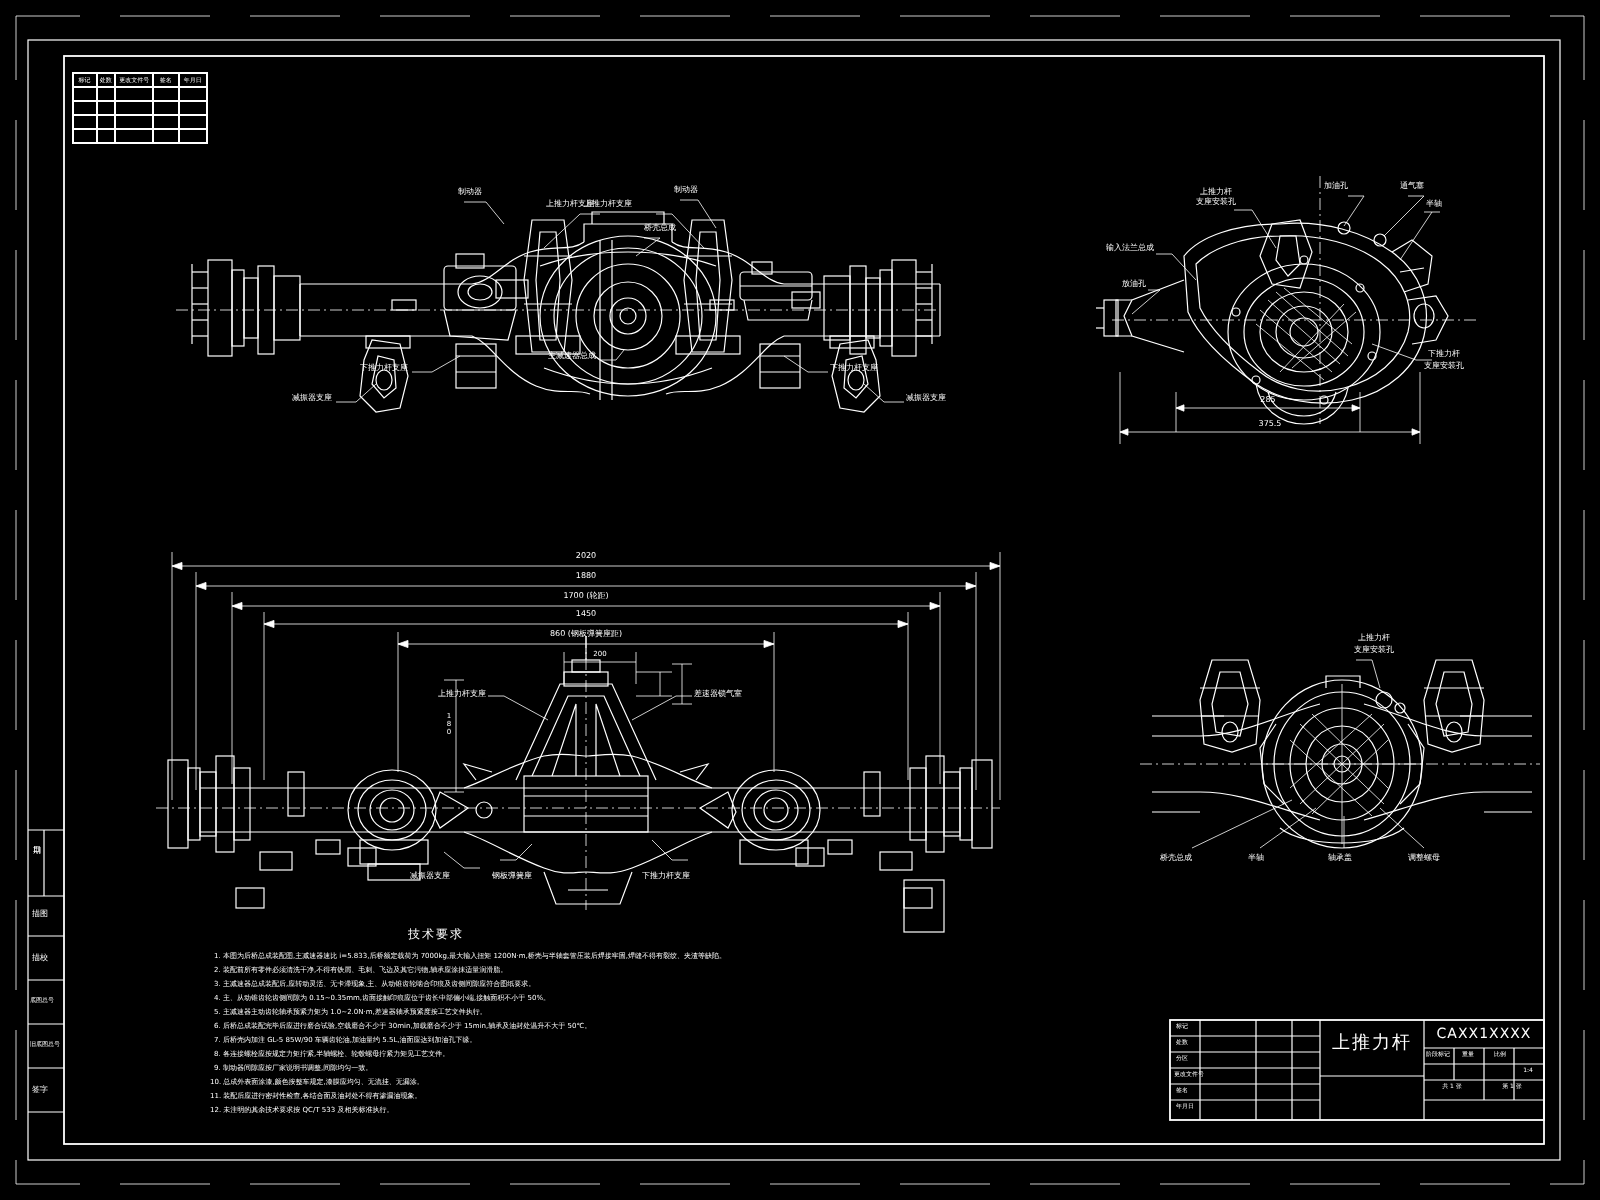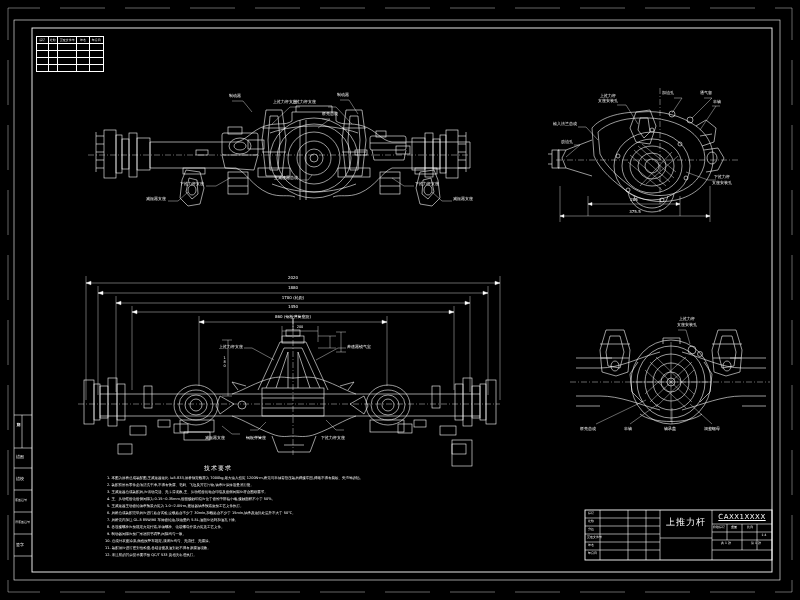--- a/index.html
+++ b/index.html
@@ -4,21 +4,21 @@
 <style>
   html,body{margin:0;padding:0;background:#000;}
   body{width:800px;height:600px;overflow:hidden;font-family:"DejaVu Sans","Liberation Sans",sans-serif;}
   #sheet{position:relative;width:800px;height:600px;background:#000;color:#fff;}
   .txt{position:absolute;color:#fff;white-space:nowrap;line-height:1;}
   .cad{font-family:"DejaVu Sans","Liberation Sans",sans-serif;}
   .t3{font-size:3px;}
   .t35{font-size:3.5px;}
   .t4{font-size:4px;}
   .t6{font-size:6px;}
-  .t7{font-size:7px;text-decoration:underline;}
+  .t7{font-size:7px;}
   .t9{font-size:9px;}
   .ctr{text-align:center;transform:translateX(-50%);}
   .vtxt{writing-mode:vertical-rl;text-orientation:upright;}
   svg{position:absolute;left:0;top:0;overflow:visible;}
   .s{stroke:#fff;fill:none;stroke-width:.6;}
   .s2{stroke:#fff;fill:none;stroke-width:.9;}
   .sthin{stroke:#fff;fill:none;stroke-width:.4;}
   .cl{stroke:#fff;fill:none;stroke-width:.4;stroke-dasharray:6 2 1 2;}
   .lead{stroke:#fff;fill:none;stroke-width:.4;}
   .dim{stroke:#fff;fill:none;stroke-width:.4;}

